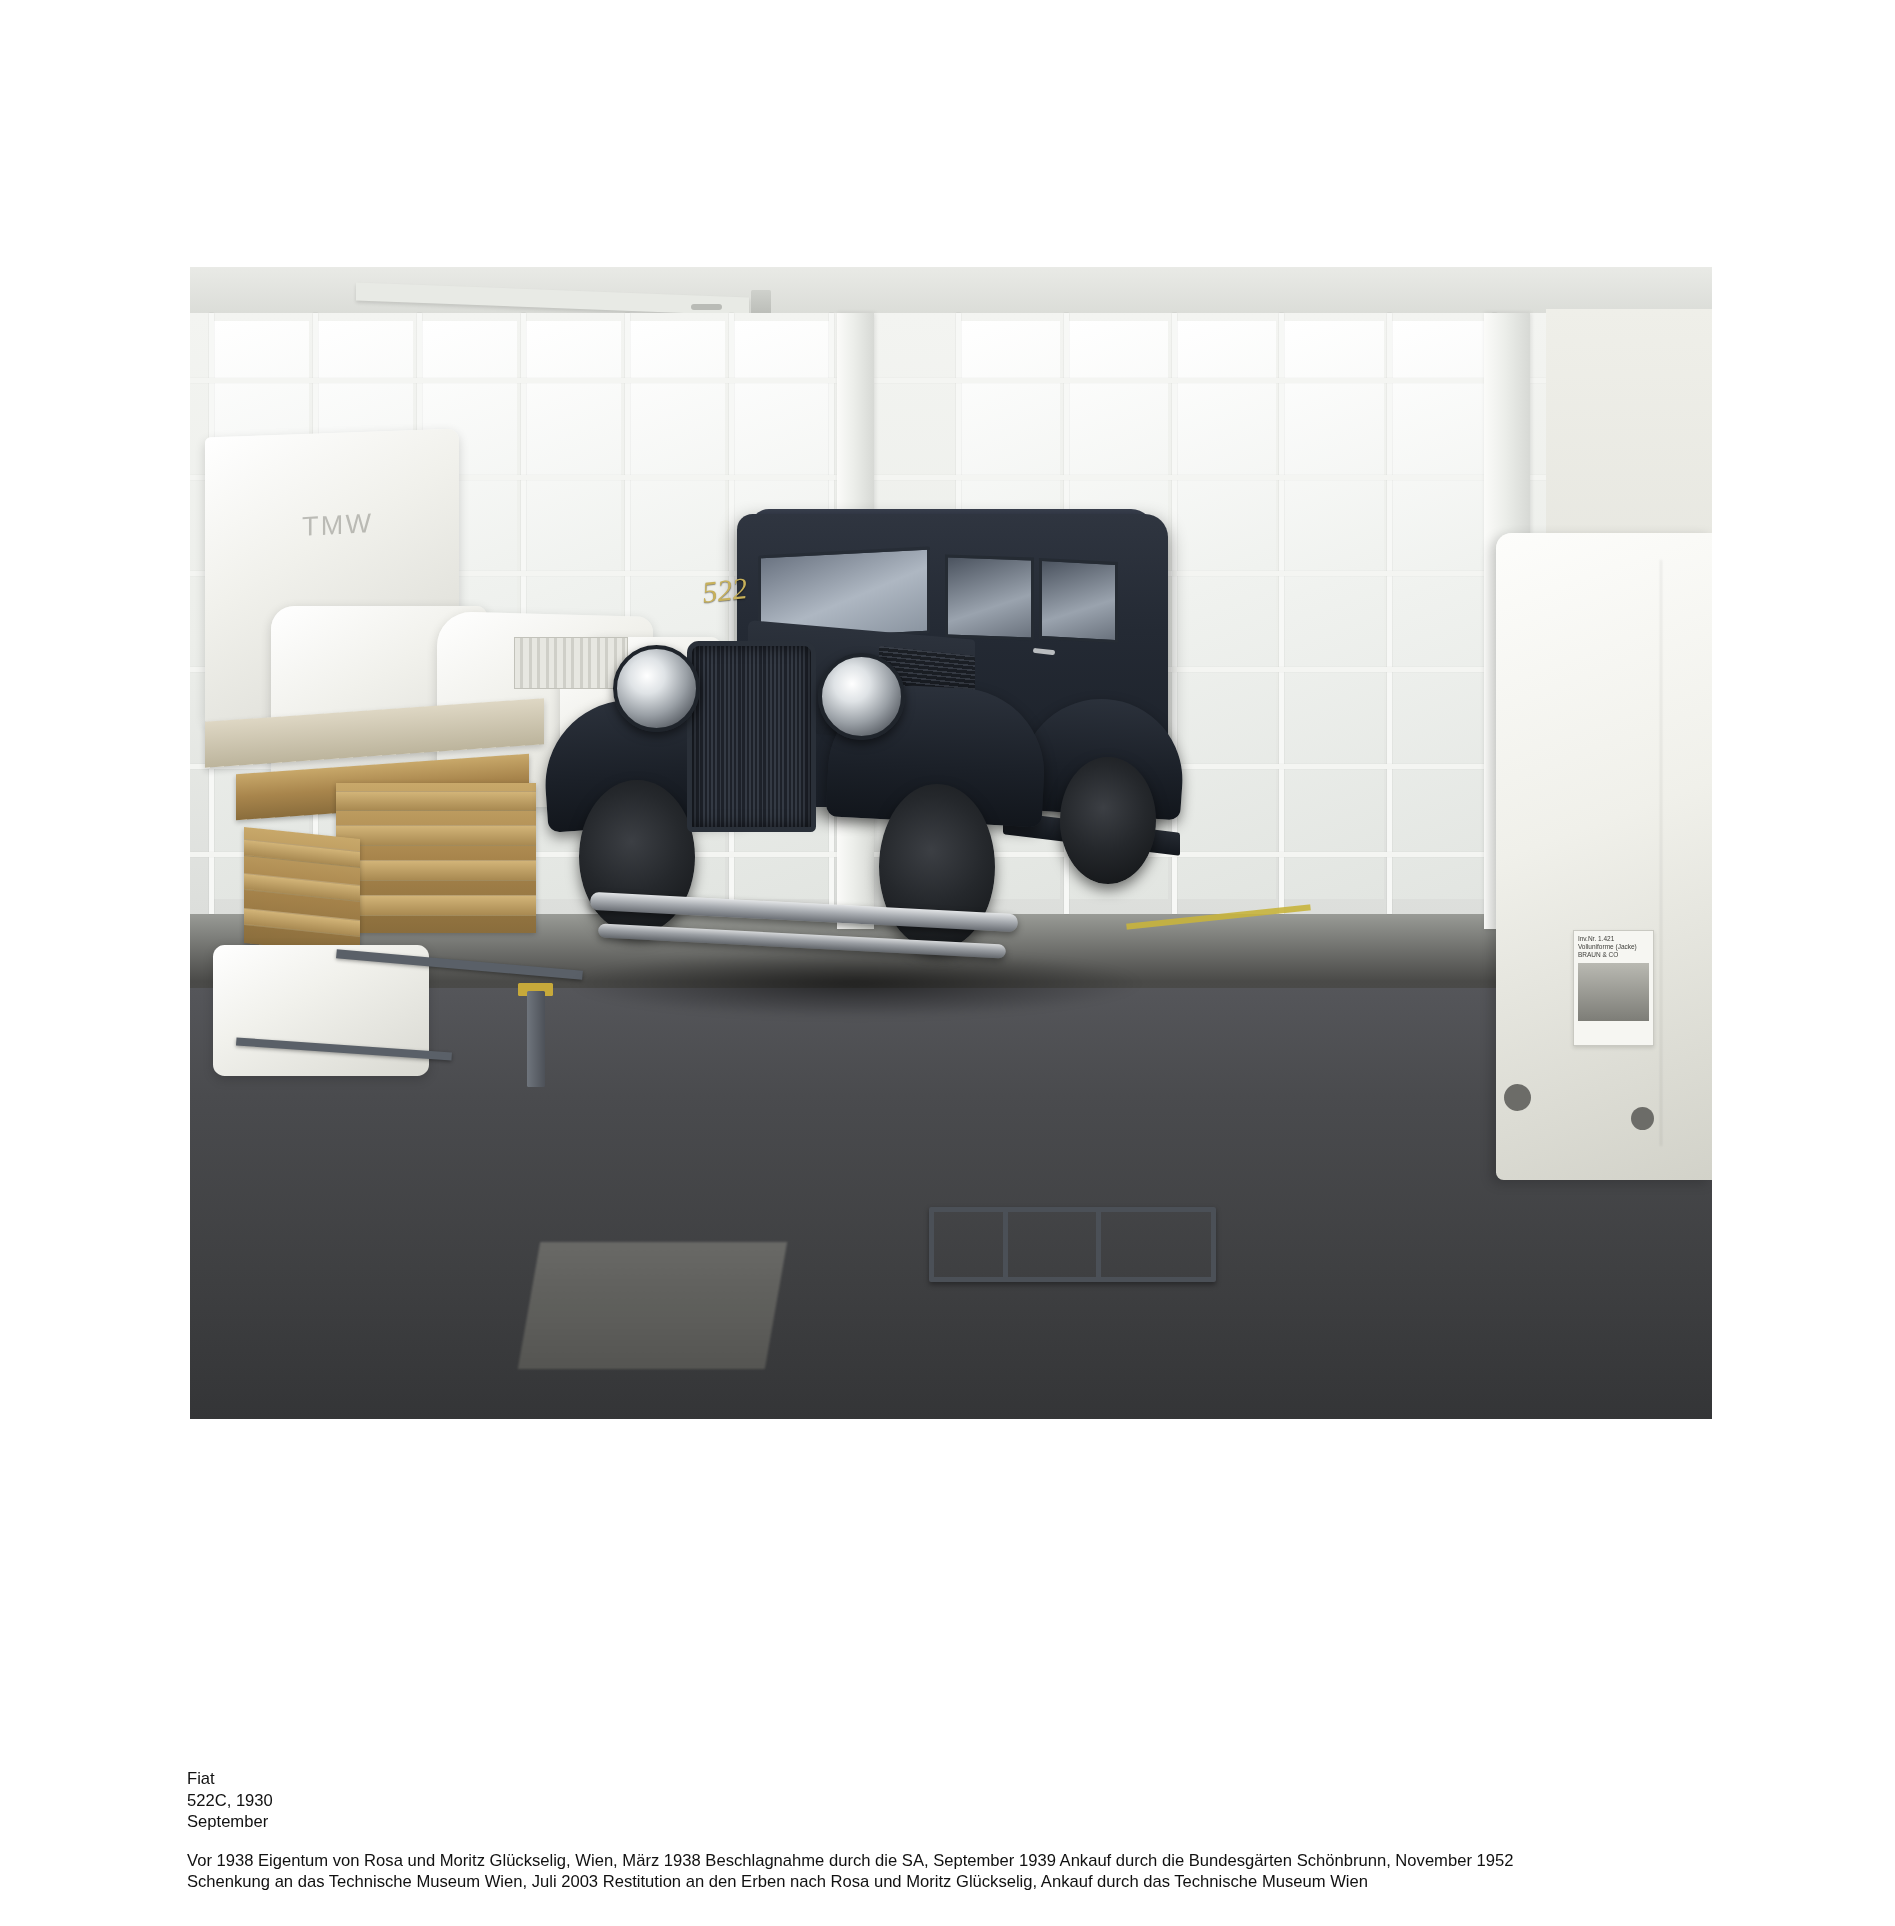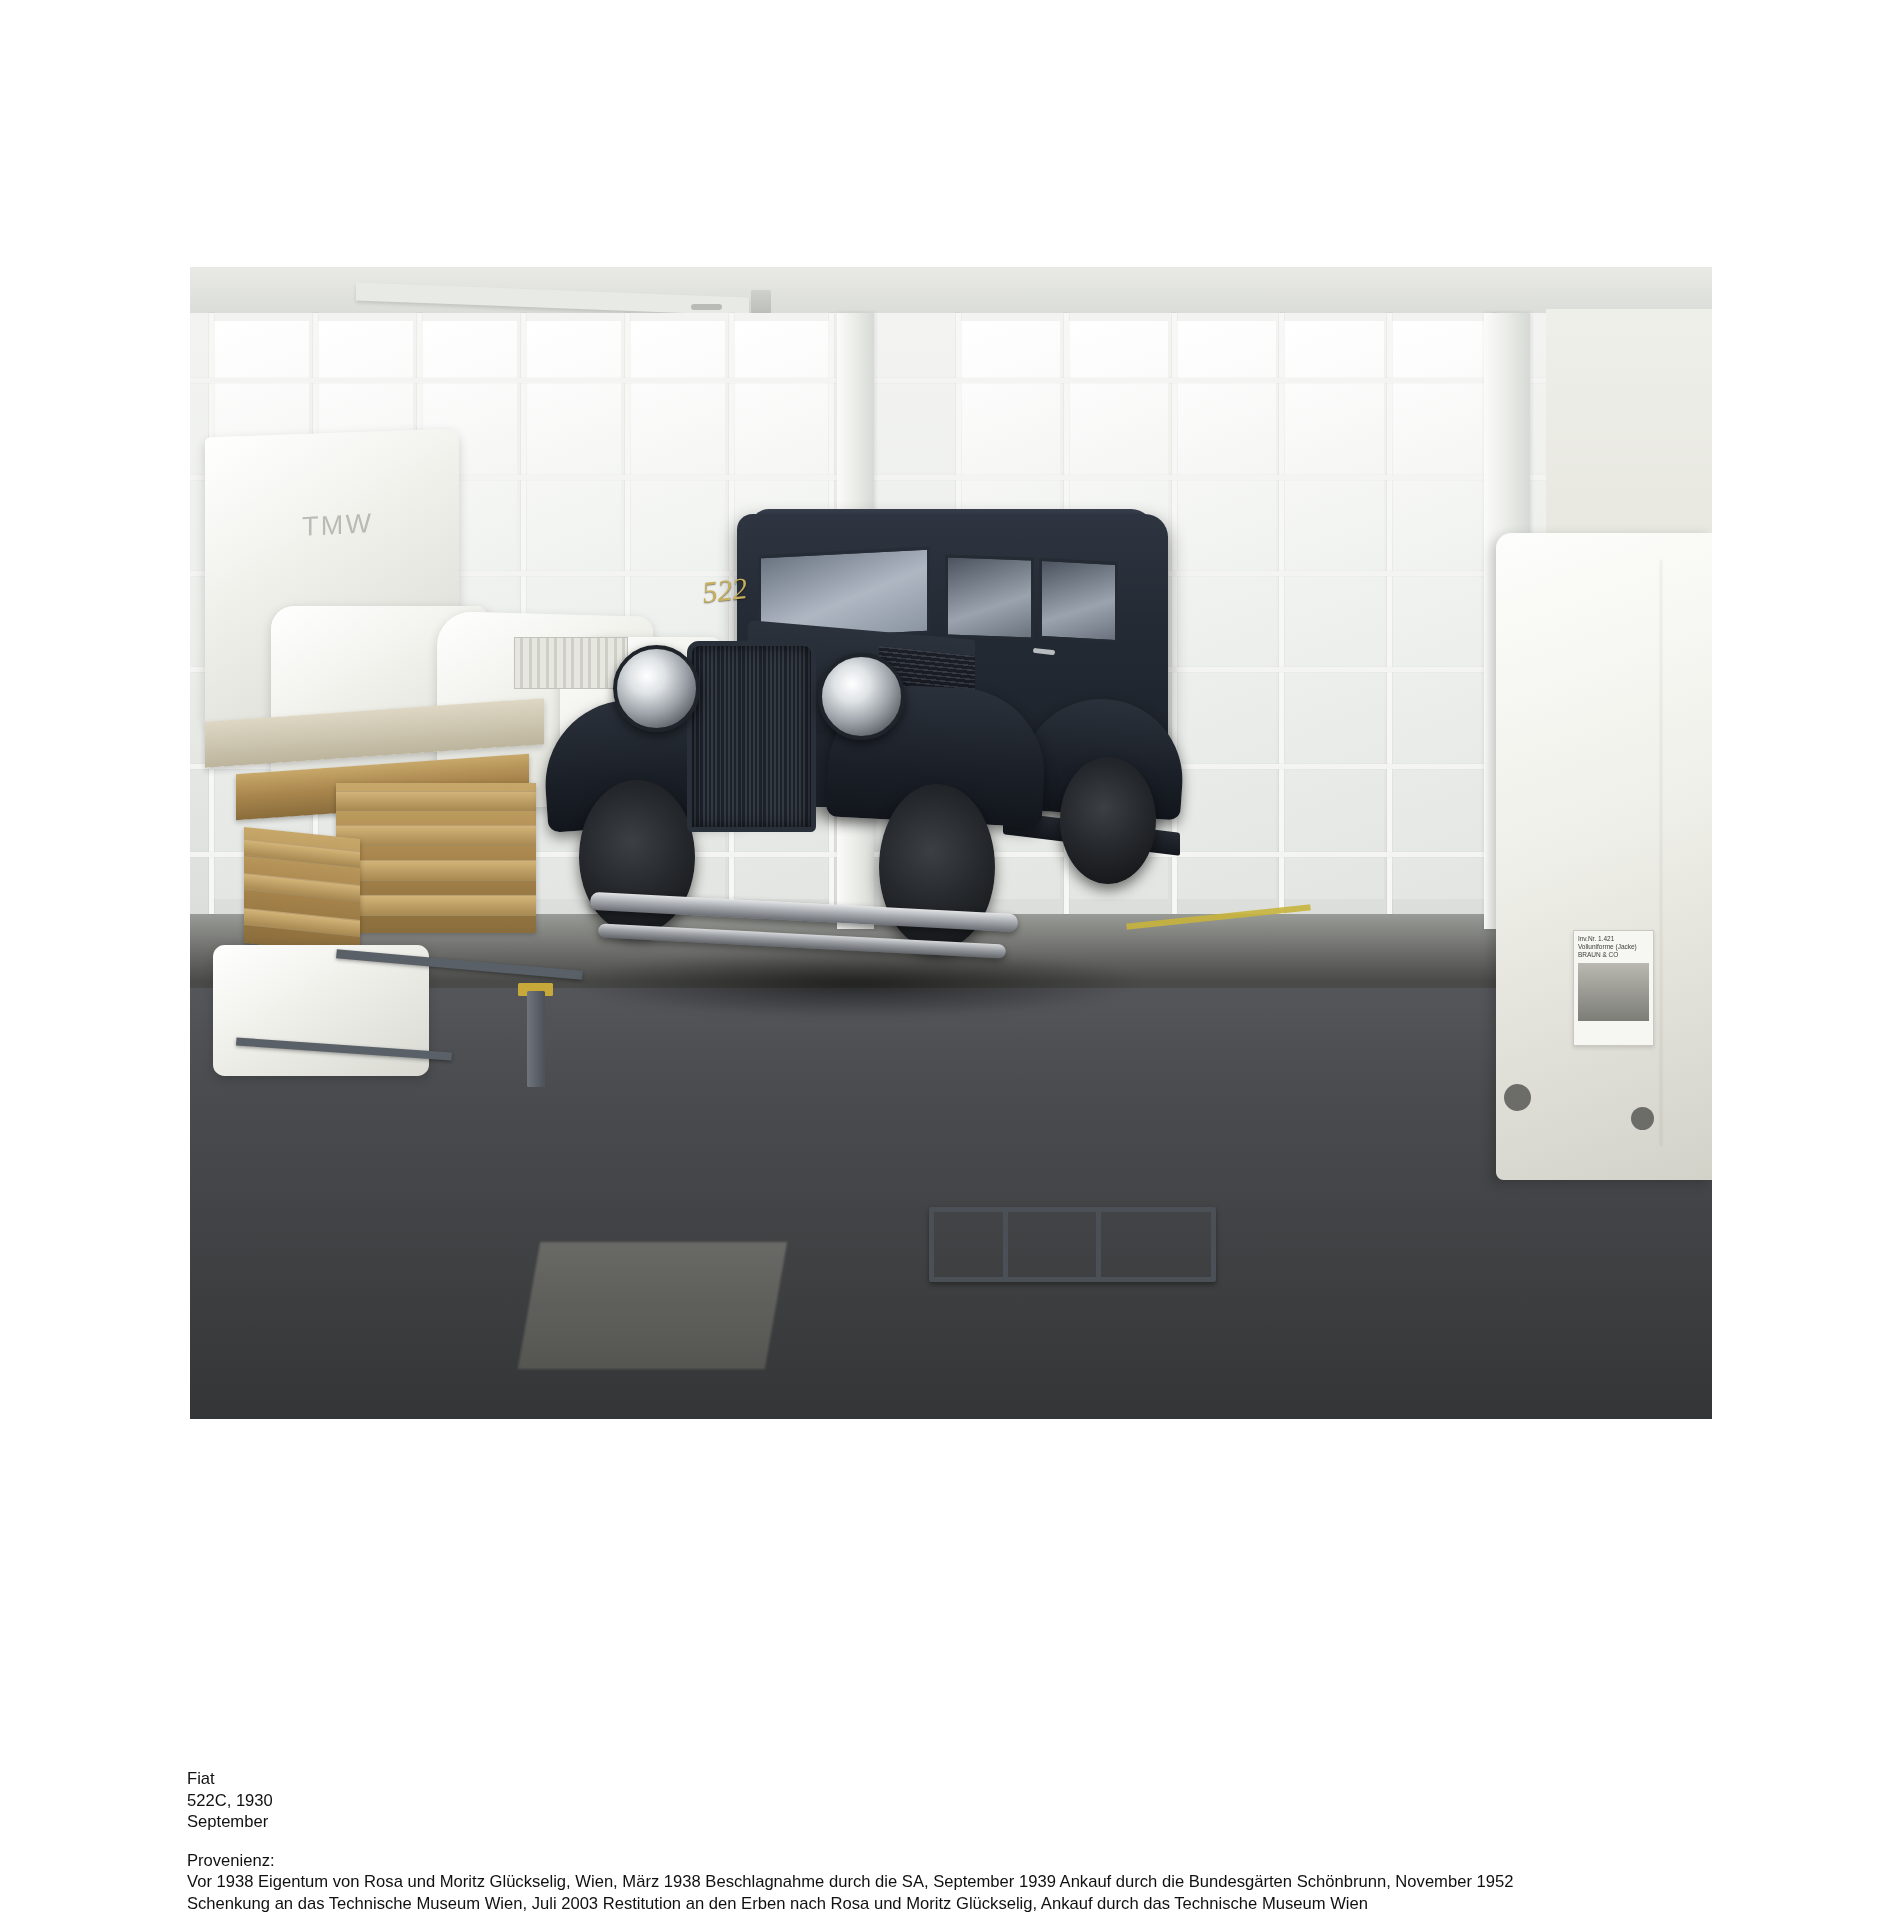--- a/index.html
+++ b/index.html
@@ -531,19 +531,18 @@
 
 <div class="caption">
 
   <div class="block">
     <div class="line">Fiat</div>
     <div class="line">522C, 1930</div>
     <div class="line">September</div>
   </div>
 
   <div class="block">
-    <div class="line">Provenienz:</div>
     <div class="line">Vor 1938 Eigentum von Rosa und Moritz Glückselig, Wien, März 1938 Beschlagnahme durch die SA, September 1939 Ankauf durch die Bundesgärten Schönbrunn, November 1952</div>
     <div class="line">Schenkung an das Technische Museum Wien, Juli 2003 Restitution an den Erben nach Rosa und Moritz Glückselig, Ankauf durch das Technische Museum Wien</div>
   </div>
 
 </div>
 
 
 </body></html>

